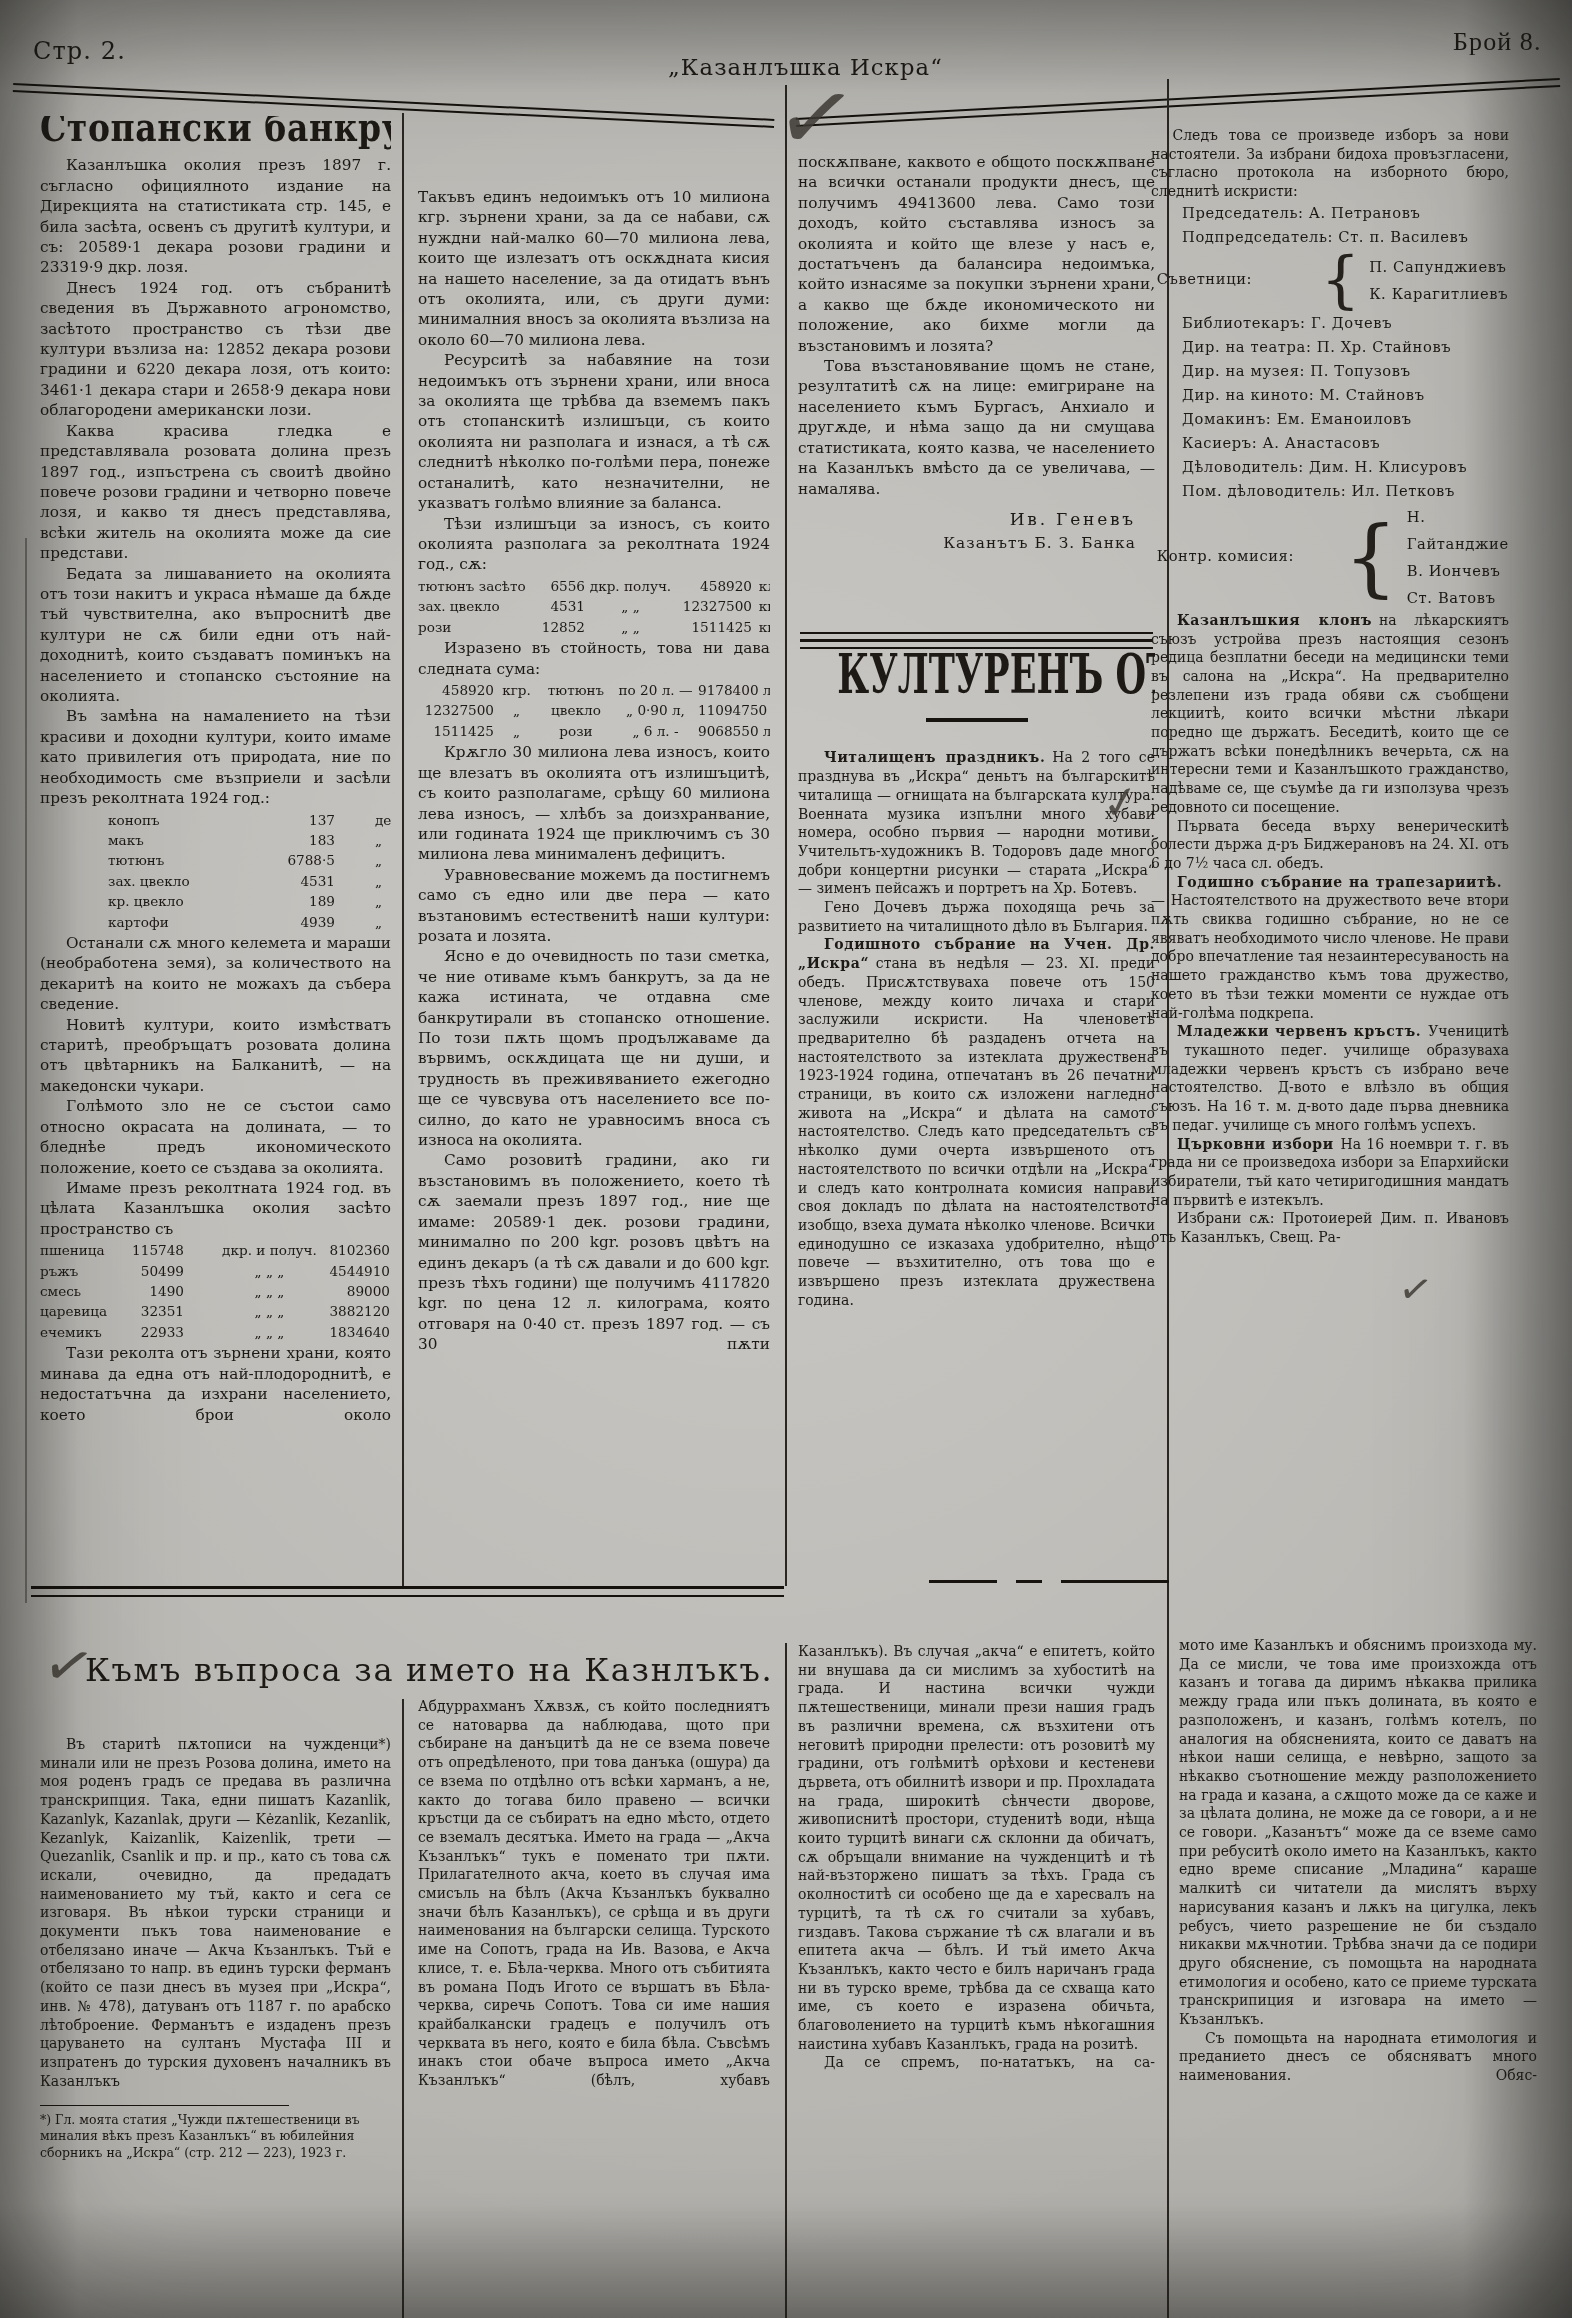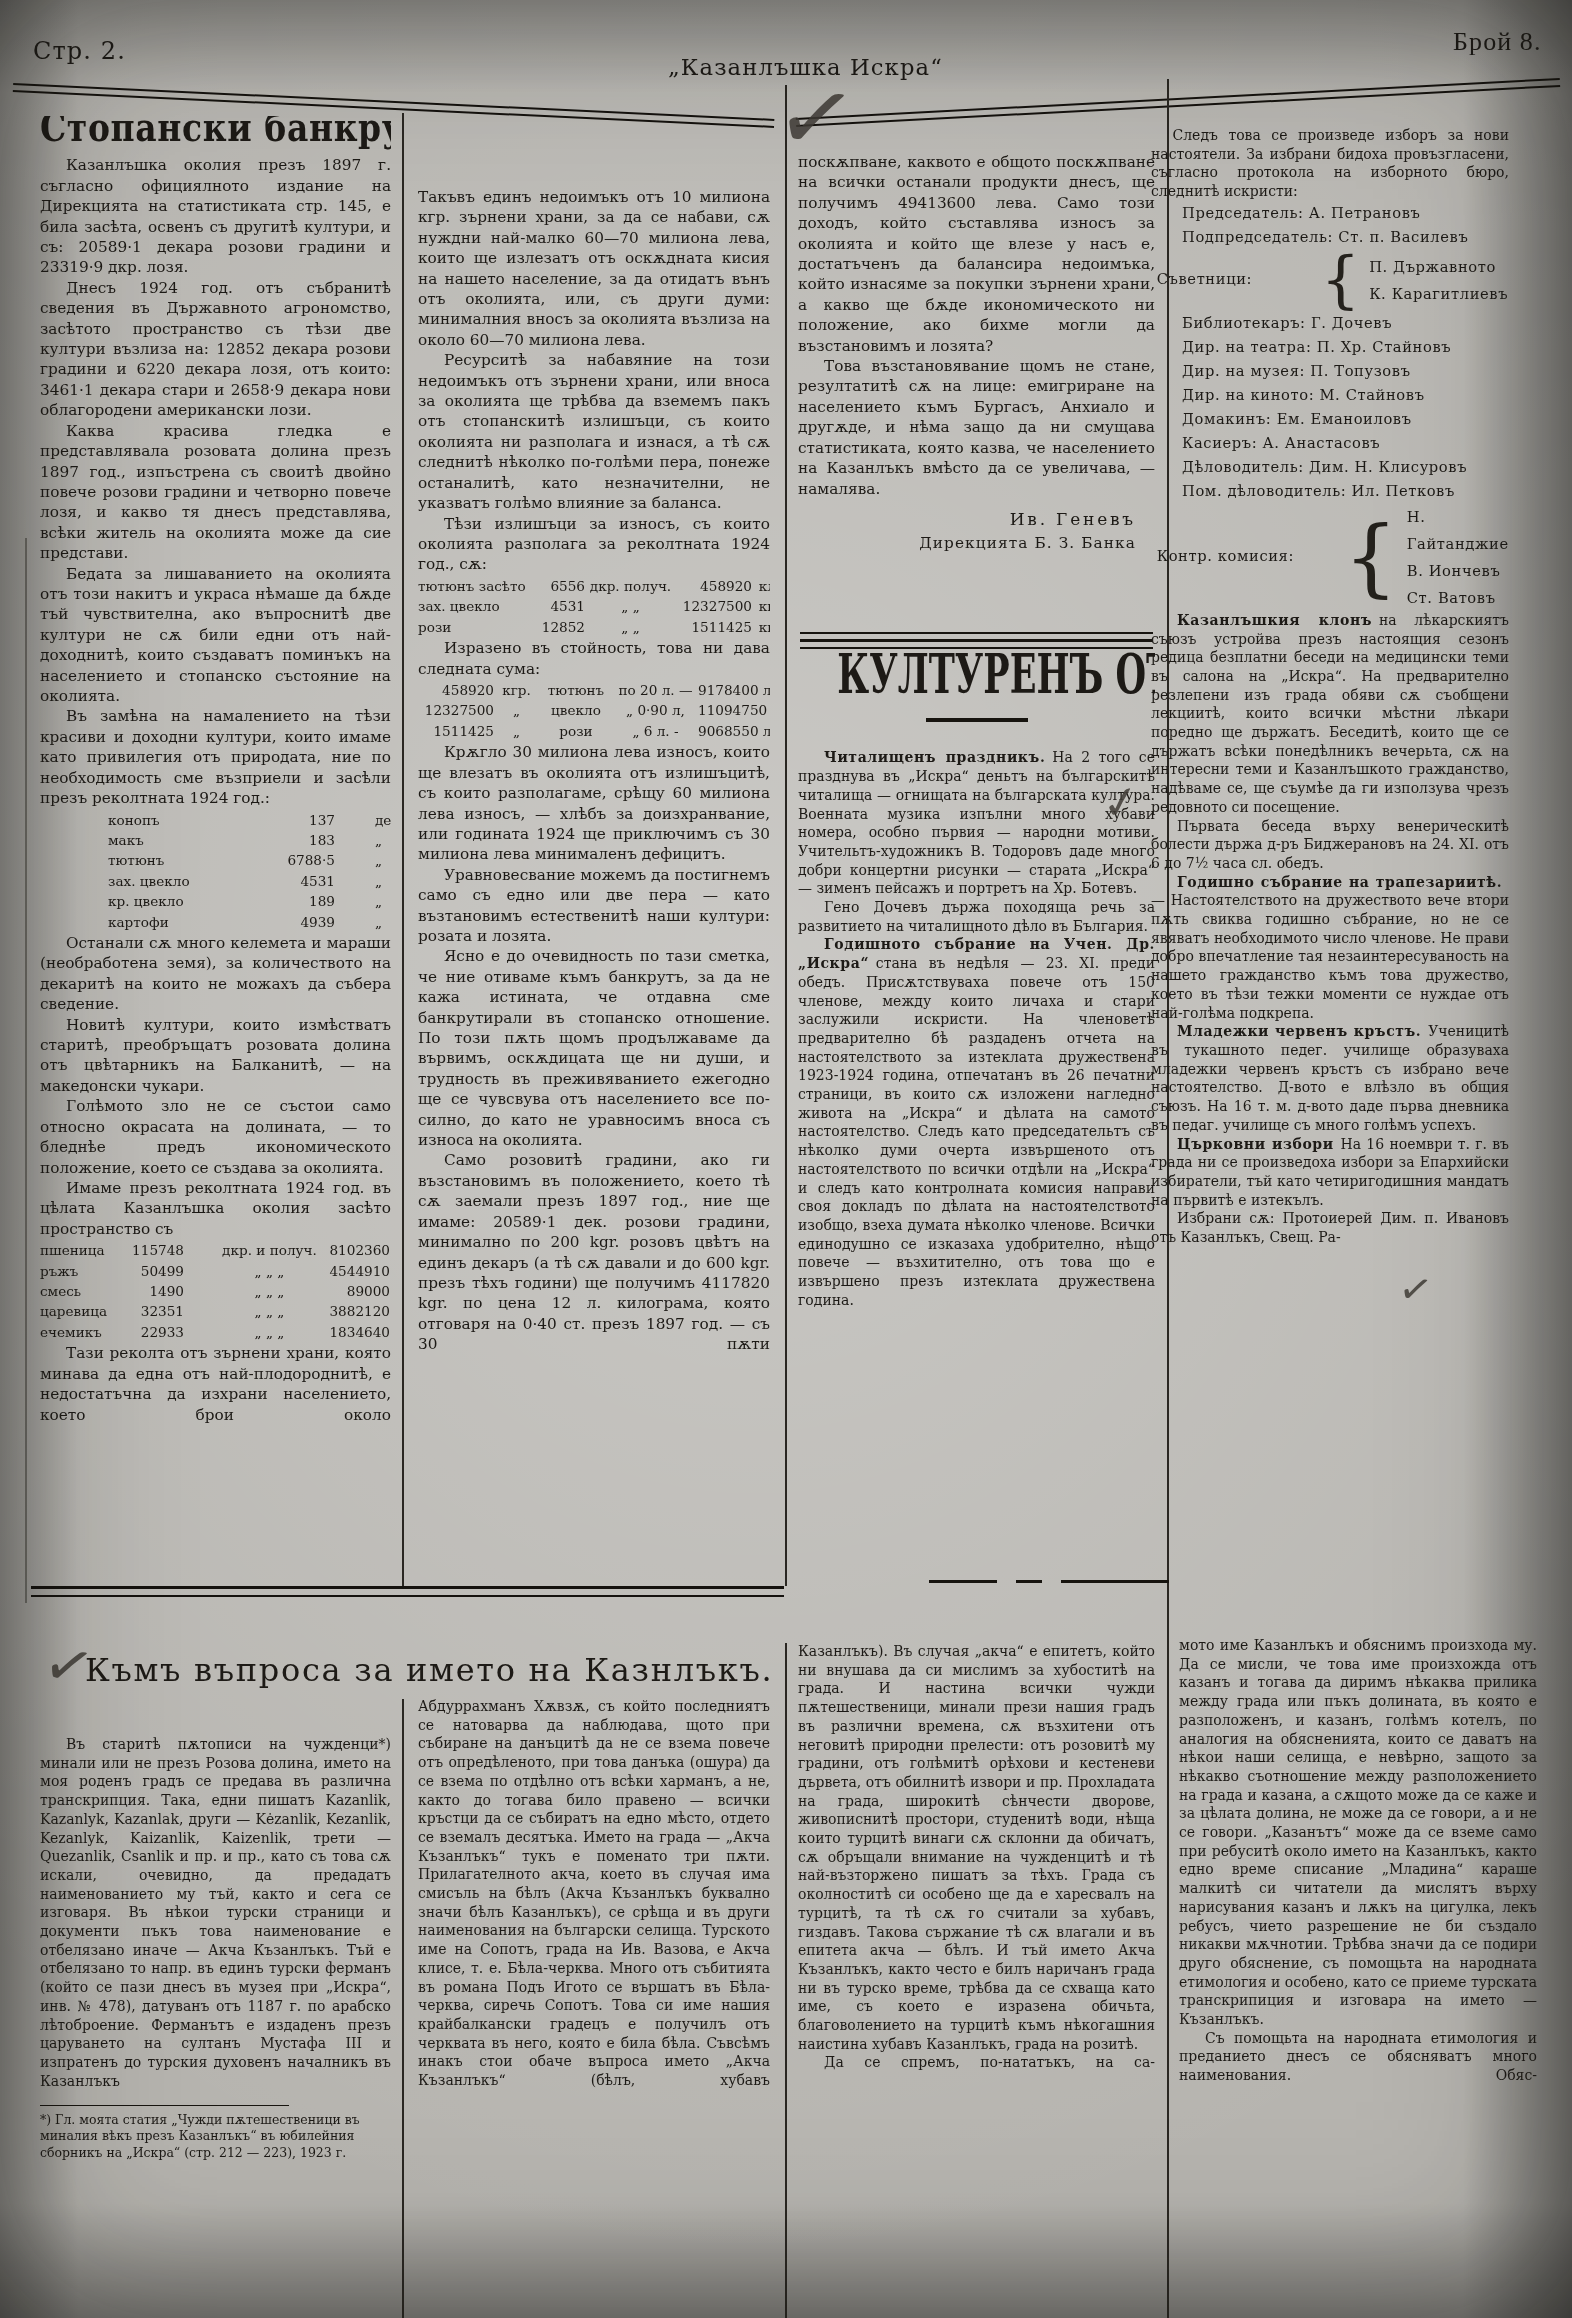--- a/index.html
+++ b/index.html
@@ -256,21 +256,21 @@
       </div>
   </section>
 
   <section class="col a1" style="left:798px;top:152px;width:357px;height:482px;">
     <div class="noindent-first">
         <p class="para para">поскѫпване, каквото е общото поскѫпване на всички останали продукти днесъ, ще получимъ 49413600 лева. Само този доходъ, който съставлява износъ за околията и който ще влезе у насъ е, достатъченъ да балансира недоимъка, който изнасяме за покупки зърнени храни, а какво ще бѫде икономическото ни положение, ако бихме могли да възстановимъ и лозята?</p>
         <p class="para para">Това възстановявание щомъ не стане, резултатитѣ сѫ на лице: емигриране на населението къмъ Бургасъ, Анхиало и другѫде, и нѣма защо да ни смущава статистиката, която казва, че населението на Казанлъкъ вмѣсто да се увеличава, — намалява.</p>
       </div>
     <div class="byline">
       <span class="name">Ив. Геневъ</span>
-      <span class="role">Дирекцията Б. З. Банка</span>
+      <span class="role">Казанътъ Б. З. Банка</span>
     </div>
   </section>
 
   <section class="col small" style="left:798px;top:632px;width:357px;height:957px;">
     <div class="quad-rule"></div>
     <h2 class="headline2">КУЛТУРЕНЪ ОТДѢЛЪ</h2>
     <div class="dash-bar"></div>
     <p class="para item"><b class="lead">Читалищенъ праздникъ.</b><span>На 2 того се празднува въ „Искра“ деньтъ на българскитѣ читалища — огнищата на българската култура. Военната музика изпълни много хубави номера, особно първия — народни мотиви. Учительтъ-художникъ В. Тодоровъ даде много добри концертни рисунки — старата „Искра“ — зименъ пейсажъ и портретъ на Хр. Ботевъ.</span></p>
     <p class="para">Гено Дочевъ държа походяща речь за развитието на читалищното дѣло въ България.</p>
     <p class="para item"><b class="lead">Годишното събрание на Учен. Др. „Искра“</b><span>стана въ недѣля — 23. XI. преди обедъ. Присѫтствуваха повече отъ 150 членове, между които личаха и стари заслужили искристи. На членоветѣ предварително бѣ раздаденъ отчета на настоятелството за изтеклата дружествена 1923-1924 година, отпечатанъ въ 26 печатни страници, въ които сѫ изложени нагледно живота на „Искра“ и дѣлата на самото настоятелство. Следъ като председательтъ съ нѣколко думи очерта извършеното отъ настоятелството по всички отдѣли на „Искра“ и следъ като контролната комисия направи своя докладъ по дѣлата на настоятелството изобщо, взеха думата нѣколко членове. Всички единодушно се изказаха удобрително, нѣщо повече — възхитително, отъ това що е извършено презъ изтеклата дружествена година.</span></p>
@@ -279,21 +279,21 @@
   <section class="col small" style="left:1151px;top:126px;width:358px;height:1496px;">
     <p class="para" style="text-indent:21.5px;">Следъ това се произведе изборъ за нови настоятели. За избрани бидоха провъзгласени, съгласно протокола на изборното бюро, следнитѣ искристи:</p>
     <div class="officers">
         <p class="oline">Председатель: А. Петрановъ</p>
         <p class="oline">Подпредседатель: Ст. п. Василевъ</p>
       </div>
     <div class="brace-row">
       <span class="role">Съветници:</span>
       <span class="brace b2">{</span>
       <span class="brace-names">
-        <span>П. Държавното</span>
+        <span>П. Сапунджиевъ</span>
         <span>К. Карагитлиевъ</span>
       </span>
     </div>
     <div class="officers">
         <p class="oline">Библиотекаръ: Г. Дочевъ</p>
         <p class="oline">Дир. на театра: П. Хр. Стайновъ</p>
         <p class="oline">Дир. на музея: П. Топузовъ</p>
         <p class="oline">Дир. на киното: М. Стайновъ</p>
         <p class="oline">Домакинъ: Ем. Еманоиловъ</p>
         <p class="oline">Касиеръ: А. Анастасовъ</p>

